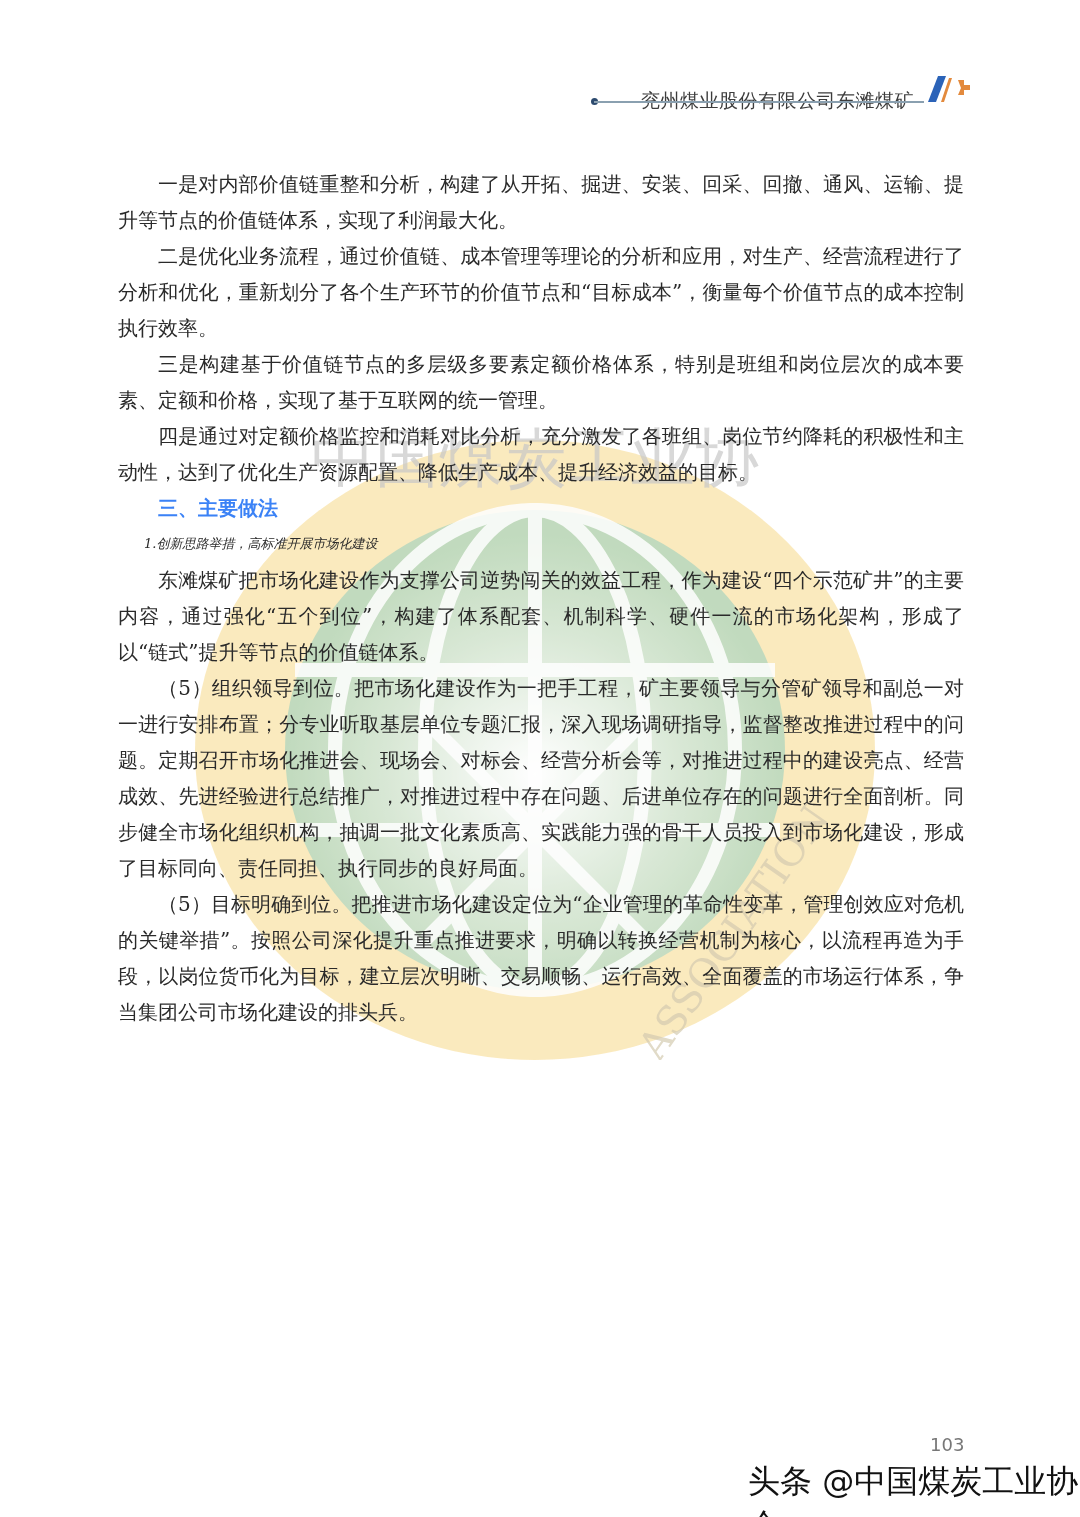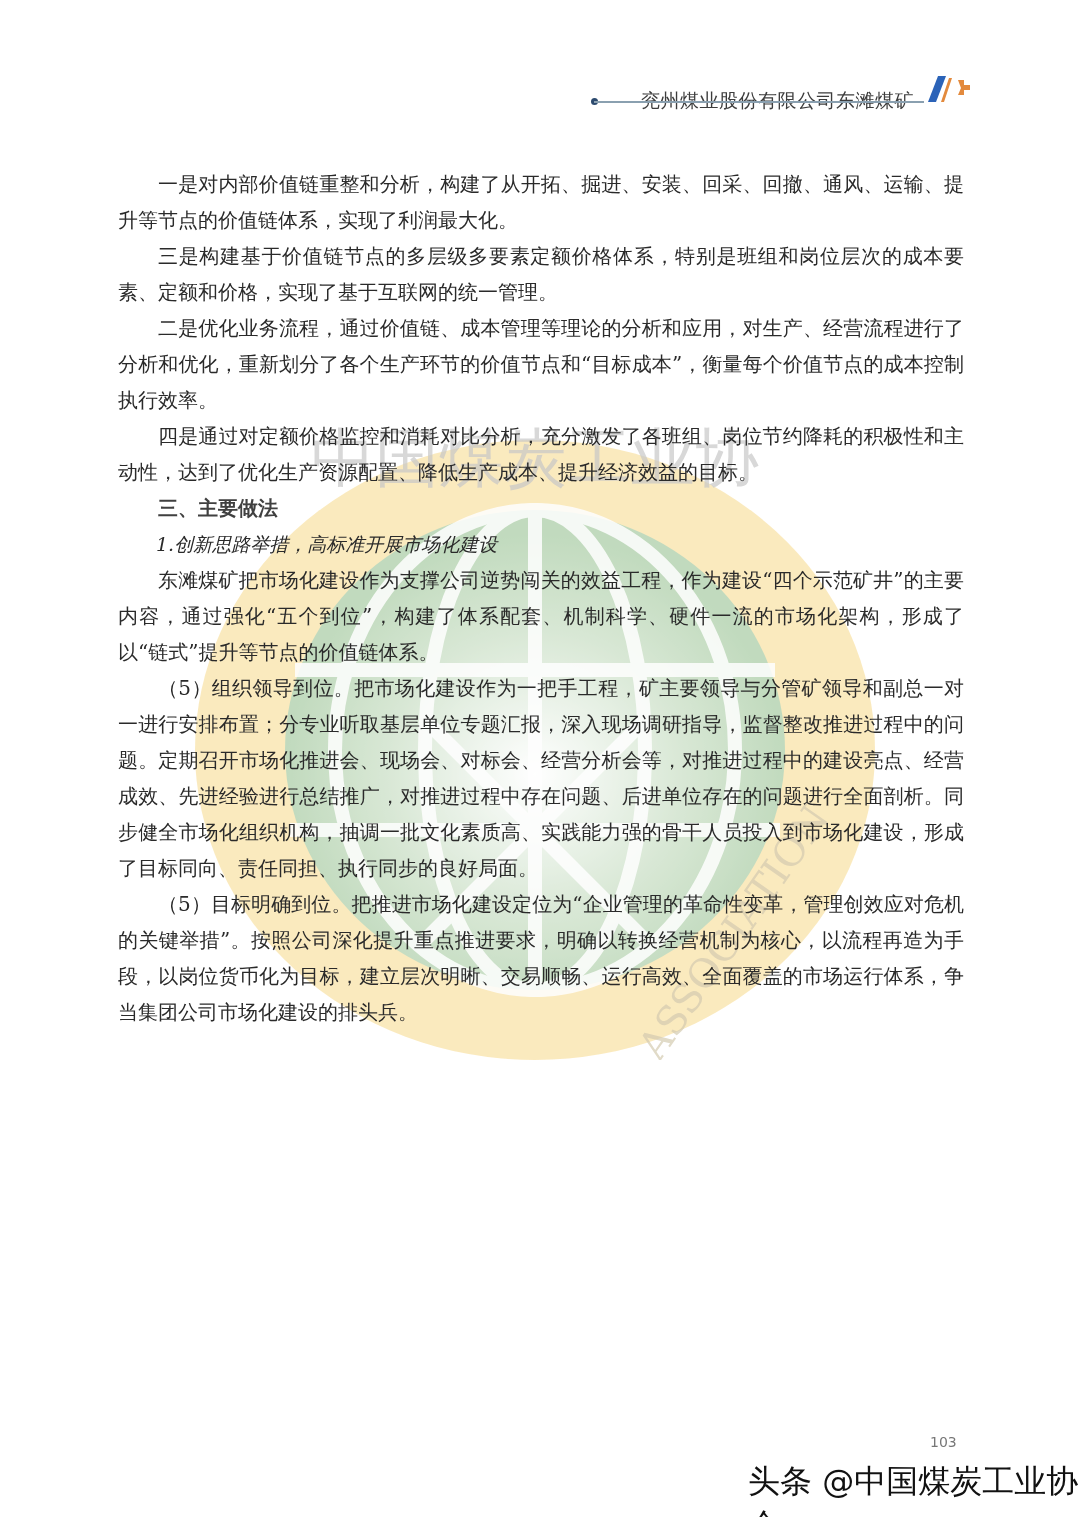--- a/index.html
+++ b/index.html
@@ -25,29 +25,29 @@
     .logo-mark { position: absolute; left: 922px; top: 74px; width: 50px; height: 30px; }
 
     .watermark { position: absolute; left: 185px; top: 420px; width: 700px; height: 640px; opacity: 0.55; }
 
     .content {
       position: absolute; left: 118px; top: 166px; width: 846px;
       font-size: 20px; line-height: 36px; z-index: 2;
     }
     .content p { margin: 0; text-indent: 2em; text-align: justify; }
     .content p.heading {
-      color: #404040; font-weight: bold;
+      color: #3b82f6; font-weight: bold;
       font-family: "DejaVu Sans", "Liberation Sans", sans-serif; font-size: 20px;
     }
-    .content p.subheading { font-style: italic; font-size: 19px; }
+    .content p.subheading { font-style: italic; font-size: 13px; }
 
     .page-number {
       position: absolute; left: 930px; top: 1434px;
       font-family: "DejaVu Sans", "Liberation Sans", sans-serif;
-      font-size: 14px; color: #777;
+      font-size: 18px; color: #777;
     }
     .source-credit {
       position: absolute; left: 748px; top: 1460px;
       font-family: "DejaVu Sans", "Liberation Sans", sans-serif;
       font-size: 32px; color: #111;
       text-shadow: 0 0 2px #fff, 1px 1px 0 #fff;
     }
   </style>
 </head>
 <body>
@@ -79,22 +79,22 @@
     <line x1="105" y1="410" x2="595" y2="410"></line>
     <line x1="240" y1="300" x2="460" y2="520"></line>
     <line x1="460" y1="300" x2="240" y2="520"></line>
   </g>
   <text x="350" y="60" text-anchor="middle" font-size="64" fill="#9a9a9a" opacity="0.7" font-family="DejaVu Serif, serif">中国煤炭工业协</text>
   <text x="560" y="520" text-anchor="middle" font-size="40" fill="#b0a070" opacity="0.7" font-family="DejaVu Serif, serif" transform="rotate(-55 560 520)">ASSOCIATION</text>
 </svg>
 
 <div class="content">
   <p>一是对内部价值链重整和分析，构建了从开拓、掘进、安装、回采、回撤、通风、运输、提升等节点的价值链体系，实现了利润最大化。</p>
+  <p>二是优化业务流程，通过价值链、成本管理等理论的分析和应用，对生产、经营流程进行了分析和优化，重新划分了各个生产环节的价值节点和“目标成本”，衡量每个价值节点的成本控制执行效率。</p>
   <p>三是构建基于价值链节点的多层级多要素定额价格体系，特别是班组和岗位层次的成本要素、定额和价格，实现了基于互联网的统一管理。</p>
-  <p>二是优化业务流程，通过价值链、成本管理等理论的分析和应用，对生产、经营流程进行了分析和优化，重新划分了各个生产环节的价值节点和“目标成本”，衡量每个价值节点的成本控制执行效率。</p>
   <p>四是通过对定额价格监控和消耗对比分析，充分激发了各班组、岗位节约降耗的积极性和主动性，达到了优化生产资源配置、降低生产成本、提升经济效益的目标。</p>
   <p class="heading">三、主要做法</p>
   <p class="subheading">1.创新思路举措，高标准开展市场化建设</p>
   <p>东滩煤矿把市场化建设作为支撑公司逆势闯关的效益工程，作为建设“四个示范矿井”的主要内容，通过强化“五个到位”，构建了体系配套、机制科学、硬件一流的市场化架构，形成了以“链式”提升等节点的价值链体系。</p>
   <p>（5）组织领导到位。把市场化建设作为一把手工程，矿主要领导与分管矿领导和副总一对一进行安排布置；分专业听取基层单位专题汇报，深入现场调研指导，监督整改推进过程中的问题。定期召开市场化推进会、现场会、对标会、经营分析会等，对推进过程中的建设亮点、经营成效、先进经验进行总结推广，对推进过程中存在问题、后进单位存在的问题进行全面剖析。同步健全市场化组织机构，抽调一批文化素质高、实践能力强的骨干人员投入到市场化建设，形成了目标同向、责任同担、执行同步的良好局面。</p>
   <p>（5）目标明确到位。把推进市场化建设定位为“企业管理的革命性变革，管理创效应对危机的关键举措”。按照公司深化提升重点推进要求，明确以转换经营机制为核心，以流程再造为手段，以岗位货币化为目标，建立层次明晰、交易顺畅、运行高效、全面覆盖的市场运行体系，争当集团公司市场化建设的排头兵。</p>
 </div>
 
 <div class="page-number">103</div>
 <div class="source-credit">头条 @中国煤炭工业协会</div>

